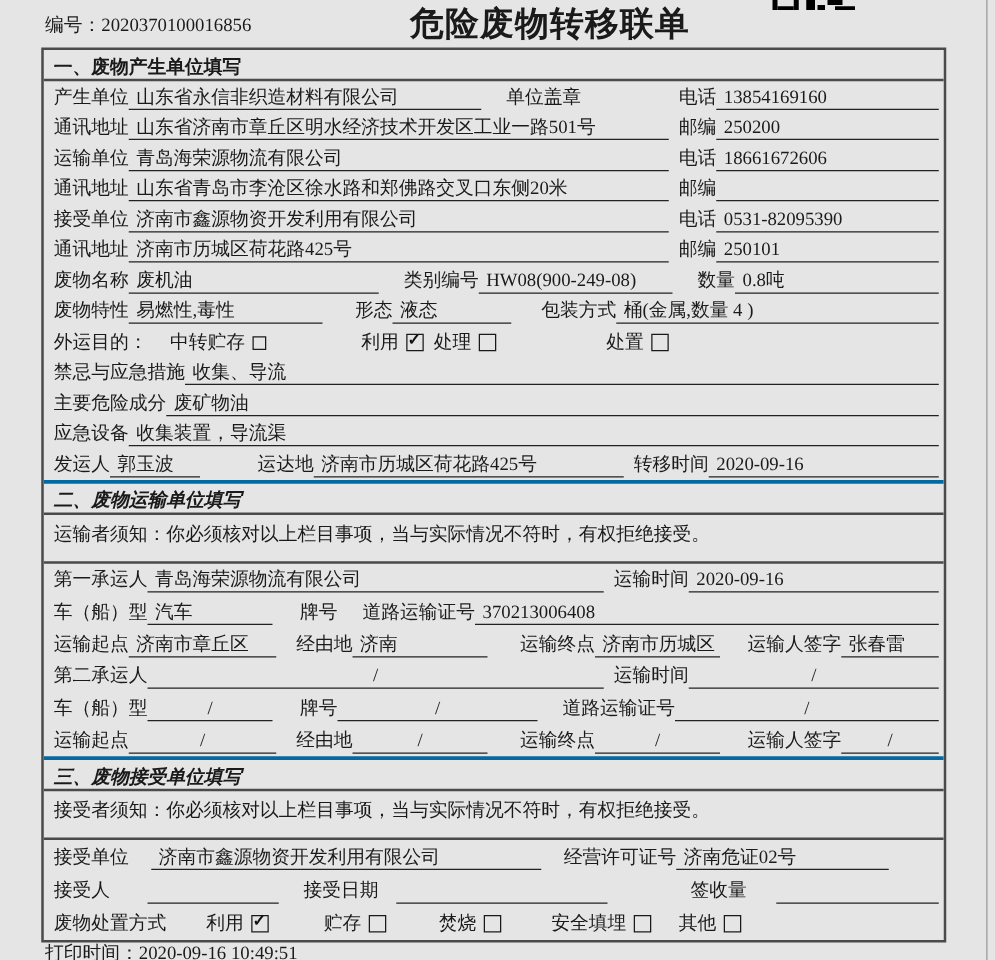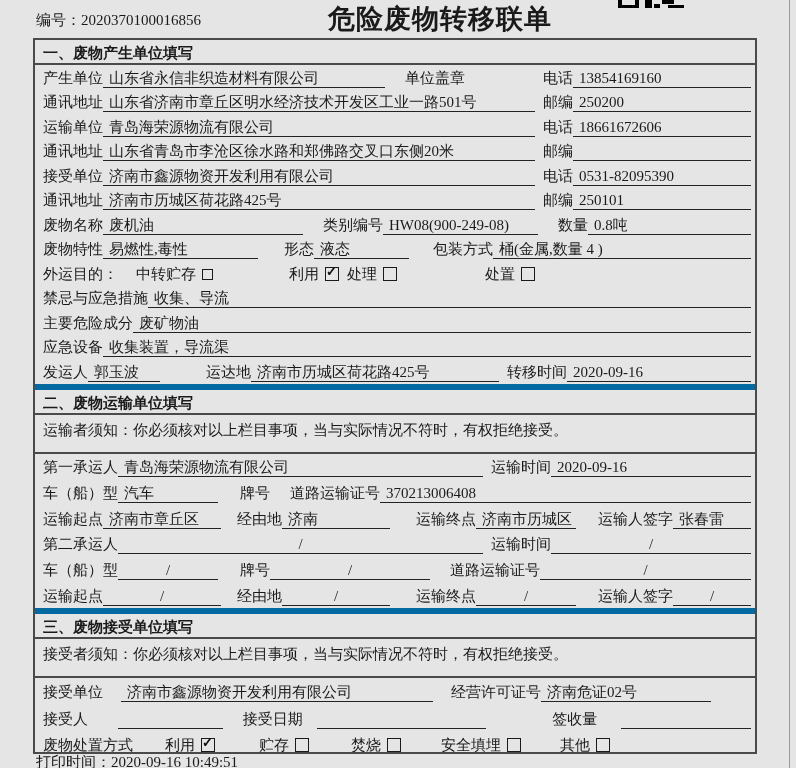--- a/index.html
+++ b/index.html
@@ -15,21 +15,21 @@
   .qr .q2{left:4px;top:5px;width:13px;height:3px;}
   .qr .q3{left:17px;top:0;width:4px;height:8px;}
   .qr .q4{left:27px;top:0;width:7px;height:8px;}
   .qr .q5{left:36px;top:4px;width:6px;height:4px;}
   .qr .q6{left:44px;top:0;width:12px;height:4px;}
   .qr .q7{left:50px;top:5px;width:16px;height:3px;}
   .table{position:absolute;left:33px;top:38px;width:724px;height:716px;
          border:2px solid #4a4a4a;box-sizing:border-box;display:flex;flex-direction:column;overflow:hidden;}
   .sec-h{flex:0 0 25px;box-sizing:border-box;font-weight:700;font-size:15px;
          padding:4px 0 0 8px;border-bottom:2px solid #4a4a4a;}
-  .sec-h.mid{flex-basis:27px;border-top:6px solid #0369a1;}
+  .sec-h.mid{flex-basis:27px;border-top:3px solid #0369a1;font-style:italic;}
   .notice{flex:0 0 29px;box-sizing:border-box;font-size:15px;padding:6px 0 12px 8px;
           border-bottom:2px solid #4a4a4a;white-space:nowrap;}
   .row{display:flex;align-items:flex-end;flex:0 0 24.5px;box-sizing:border-box;
        padding:0 4px 2px 0;min-height:0;}
   .row.h2{flex-basis:25.7px;}
   .row.h3{flex-basis:26.5px;}
   .lbl{white-space:nowrap;font-size:15px;height:19px;line-height:19px;padding-left:8px;}
   .val{font-size:15px;height:19px;line-height:19px;border-bottom:1px solid #222;
        padding:0 2px 0 6px;white-space:nowrap;overflow:hidden;box-sizing:border-box;}
   .fill{flex:1 1 auto;}
@@ -239,21 +239,21 @@
     <div class="row h3">
       <span class="lbl">废物处置方式</span>
       <span class="lbl" style="margin-left:24px">利用</span>
       <span class="cb checked"></span>
       <span class="lbl" style="margin-left:36px">贮存</span>
       <span class="cb"></span>
       <span class="lbl" style="margin-left:34px">焚烧</span>
       <span class="cb"></span>
       <span class="lbl" style="margin-left:32px">安全填埋</span>
       <span class="cb"></span>
-      <span class="lbl" style="margin-left:31px">其他</span>
+      <span class="lbl" style="margin-left:14px">其他</span>
       <span class="cb"></span>
     </div>
 
     <div class="row h3">
       <span class="lbl">单位负责人签字</span>
       <span class="val" style="width:100px;margin-left:46px"></span>
       <span class="lbl" style="margin-left:16px">单位盖章</span>
       <span class="lbl" style="margin-left:120px">日期</span>
       <span class="val fill" style="margin-left:24px;margin-right:12px"></span>
     </div>

